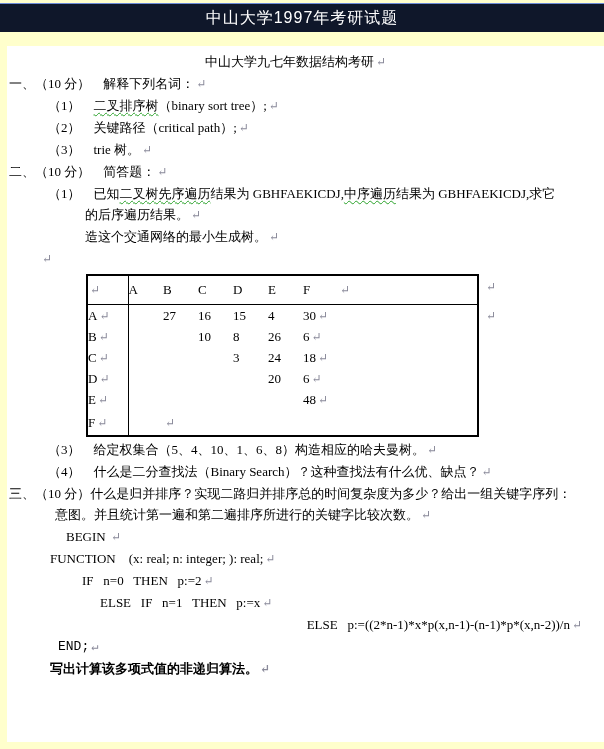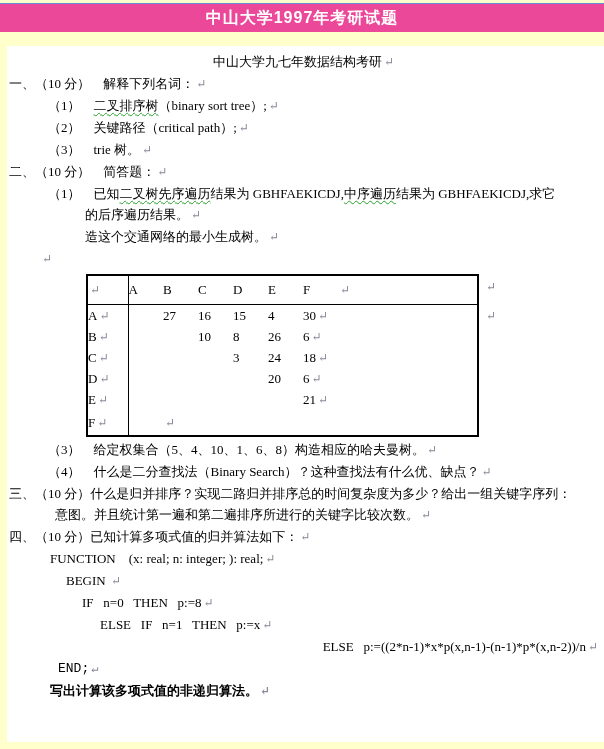--- a/index.html
+++ b/index.html
@@ -4,29 +4,29 @@
 <style>
   html,body{margin:0;padding:0;}
   body{
     width:604px;height:749px;overflow:hidden;
     background:#ffffcc;
     font-family:"Liberation Serif","DejaVu Serif",serif;
     font-size:13px;color:#000;
   }
   .top-strip{height:3px;background:#ffffcc;}
   .banner{
-    height:28px;background:#ec4899;border-top:1px solid #6b8bd8;
+    height:28px;background:#0f172a;border-top:1px solid #6b8bd8;
     color:#ffffff;text-align:center;
     font-family:"Liberation Sans","DejaVu Sans",sans-serif;
-    font-weight:bold;font-size:16px;line-height:28px;letter-spacing:1px;
+    font-weight:normal;font-size:16px;line-height:28px;letter-spacing:1px;
   }
   .paper{
     margin:14px 0 0 7px;background:#ffffff;
     height:696px;box-sizing:border-box;overflow:hidden;
-    padding:5px 6px 6px 2px;
+    padding:5px 22px 6px 2px;
   }
   .paper p{margin:0;line-height:21px;}
   .center{text-align:center;}
   .ind-item{padding-left:39px;}
   .ind-cont{padding-left:76px;}
   .ind-s3b{padding-left:36px;}
   .ind-s3c{padding-left:46px;}
   .ind-pm{padding-left:31px;}
   .code{white-space:pre-wrap;font-family:"Liberation Serif","DejaVu Serif",serif;}
   .c-func{padding-left:41px;}
@@ -156,21 +156,21 @@
         <td class="num"><span>6</span><span class="pm">↵</span></td>
         <td></td>
       </tr>
       <tr class="drow">
         <td class="lab"><span>E</span><span class="pm">↵</span></td>
         <td class="num"></td>
         <td class="num"></td>
         <td class="num"></td>
         <td class="num"></td>
         <td class="num"></td>
-        <td class="num"><span>21</span><span class="pm">↵</span></td>
+        <td class="num"><span>48</span><span class="pm">↵</span></td>
         <td></td>
       </tr>
       <tr class="drow drow-last">
         <td class="lab"><span>F</span><span class="pm">↵</span></td>
         <td class="num"></td>
         <td class="num"><span class="pm">↵</span></td>
         <td class="num"></td>
         <td class="num"></td>
         <td class="num"></td>
         <td class="num"></td>
@@ -182,24 +182,23 @@
     <span class="pm out-pm out-pm2">↵</span>
   </div>
 
   <p class="ind-item"><span>（3）　给定权集合（5、4、10、1、6、8）构造相应的哈夫曼树。</span><span class="pm">↵</span></p>
 
   <p class="ind-item"><span>（4）　什么是二分查找法（Binary Search）？这种查找法有什么优、缺点？</span><span class="pm">↵</span></p>
 
   <p><span>三、（10 分）什么是归并排序？实现二路归并排序总的时间复杂度为多少？给出一组关键字序列：</span></p>
   <p class="ind-s3c"><span>意图。并且统计第一遍和第二遍排序所进行的关键字比较次数。</span><span class="pm">↵</span></p>
 
-  <p><span>四、（10 分）已知计算多项式值的归并算法如下：</span><span class="pm">↵</span></p>
-
+
+  <p class="code c-begin"><span>BEGIN </span><span class="pm">↵</span></p>
   <p class="code c-func"><span>FUNCTION    (x: real; n: integer; ): real;</span><span class="pm">↵</span></p>
-  <p class="code c-begin"><span>BEGIN </span><span class="pm">↵</span></p>
-  <p class="code c-if"><span>IF   n=0   THEN   p:=8</span><span class="pm">↵</span></p>
+  <p class="code c-if"><span>IF   n=0   THEN   p:=2</span><span class="pm">↵</span></p>
   <p class="code c-elseif"><span>ELSE   IF   n=1   THEN   p:=x</span><span class="pm">↵</span></p>
   <p class="code c-else2"><span>ELSE   p:=((2*n-1)*x*p(x,n-1)-(n-1)*p*(x,n-2))/n</span><span class="pm">↵</span></p>
   <p class="code c-end"><span>END;</span><span class="pm">↵</span></p>
 
   <p class="c-tail"><span>写出计算该多项式值的非递归算法。</span><span class="pm">↵</span></p>
 
 </div>
 
 </body></html>

